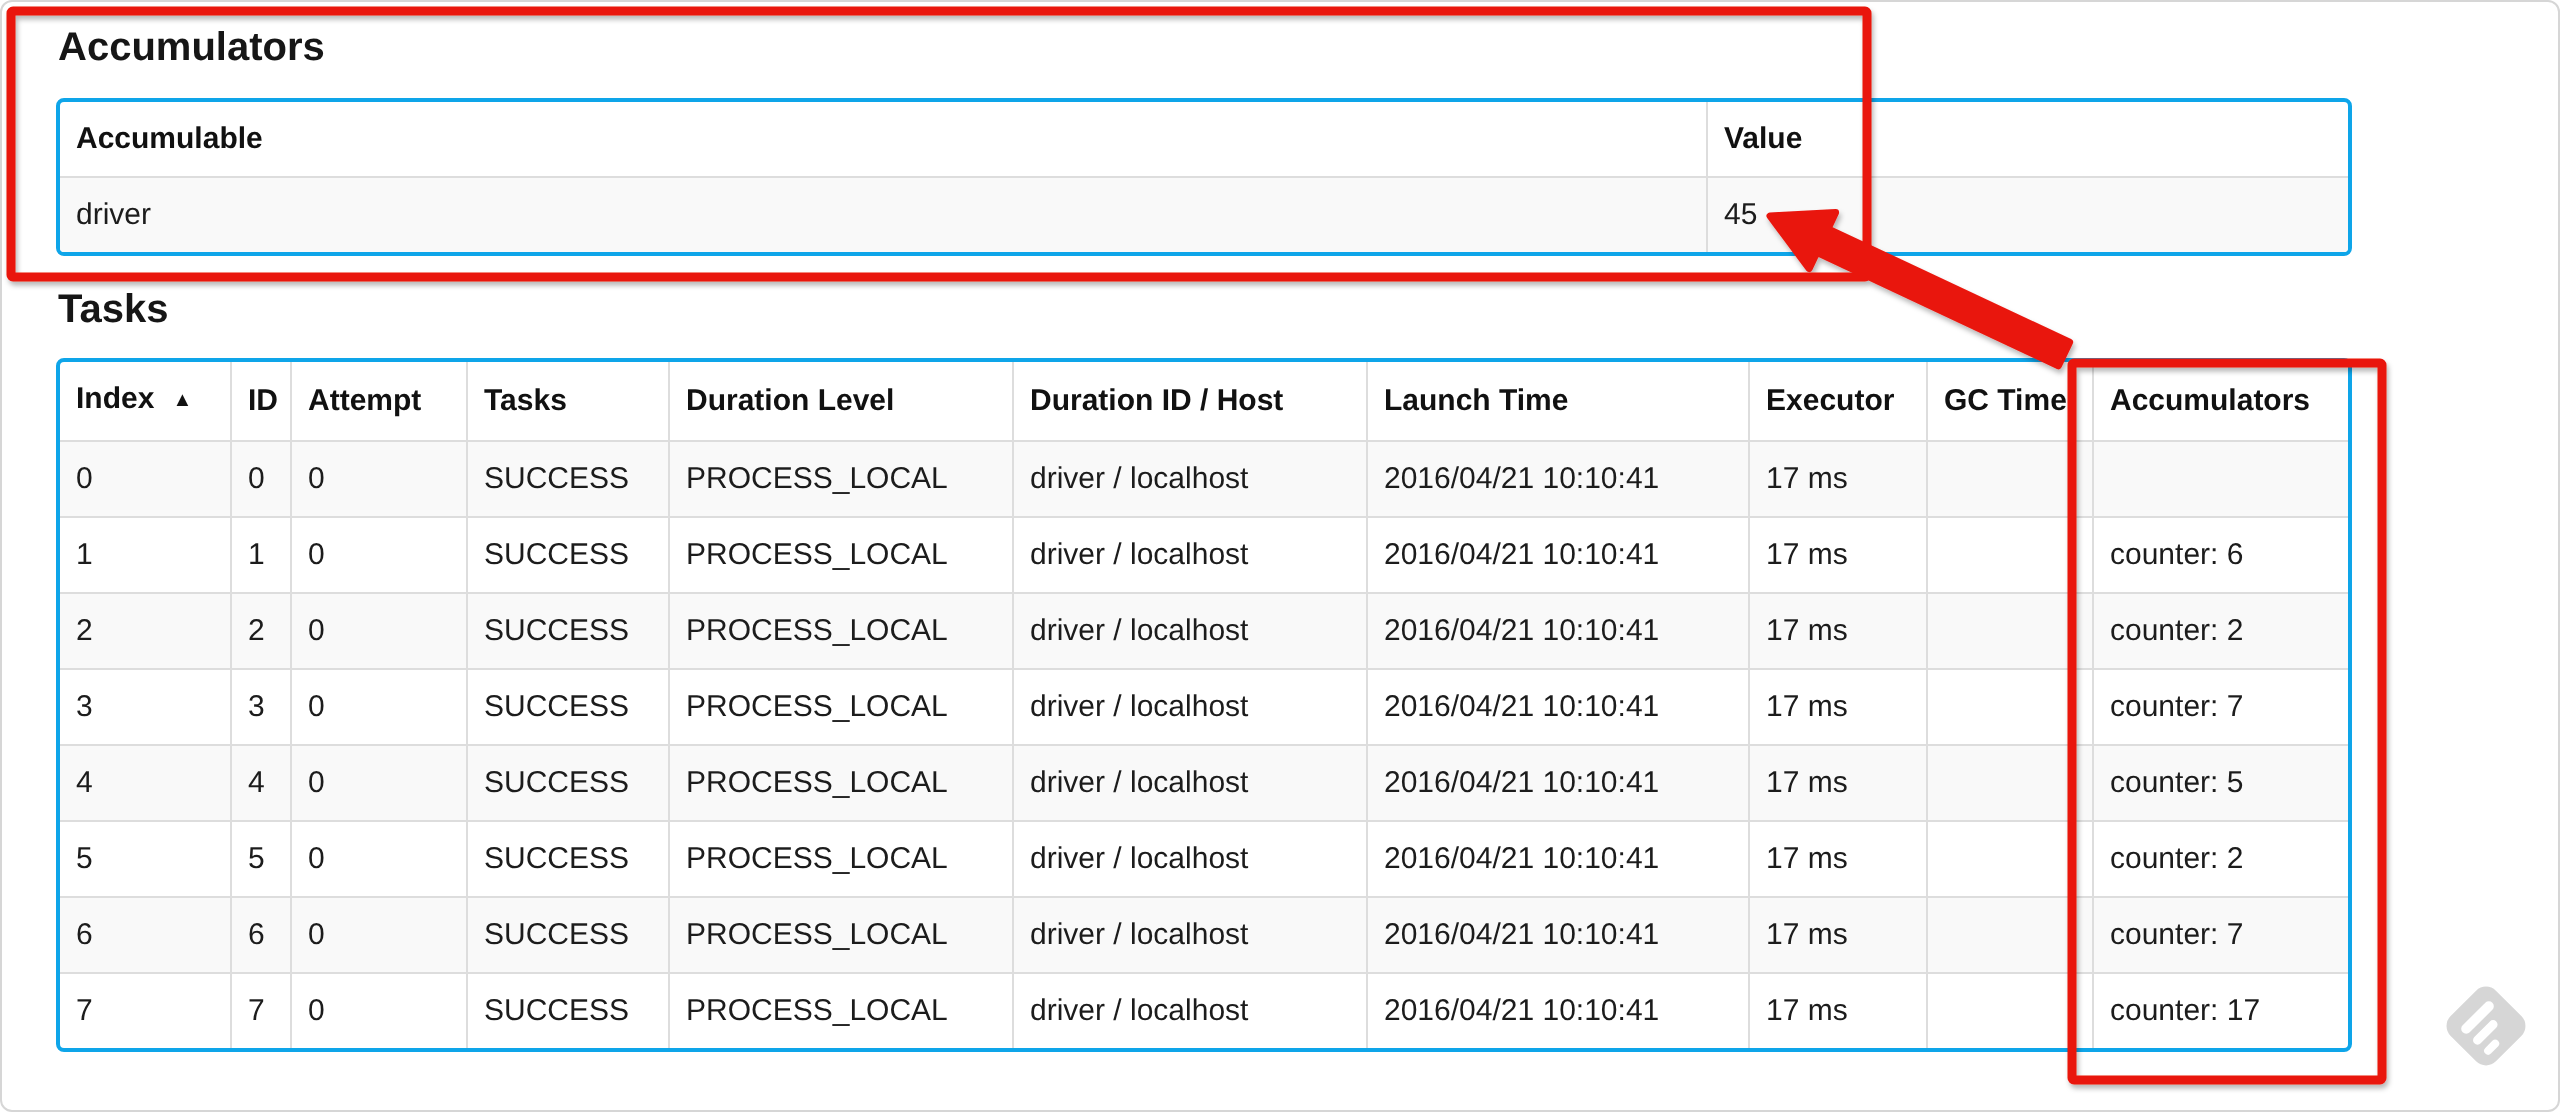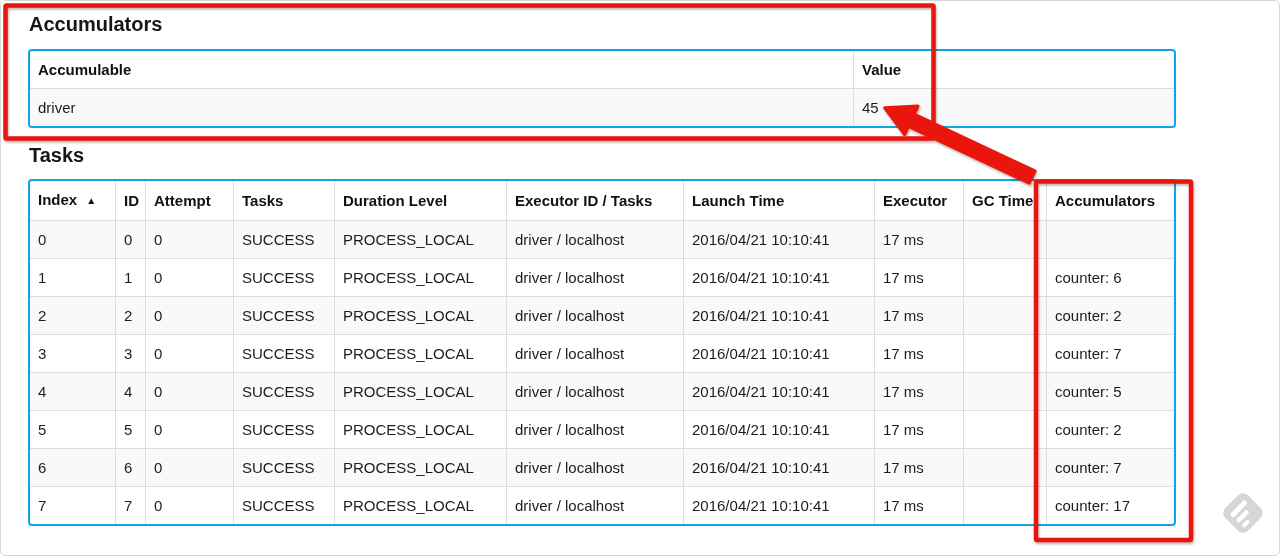--- a/index.html
+++ b/index.html
@@ -134,21 +134,21 @@
       </colgroup>
       <thead>
         <tr>
           <th>
             <span>Index</span><span class="sort-icon">▲</span>
           </th>
           <th>ID</th>
           <th>Attempt</th>
           <th>Tasks</th>
           <th>Duration Level</th>
-          <th>Executor ID / Tasks</th>
+          <th>Duration ID / Host</th>
           <th>Launch Time</th>
           <th>Executor</th>
           <th>GC Time</th>
           <th>Accumulators</th>
           <th>Errors</th>
         </tr>
       </thead>
       <tbody>
           <tr>
             <td>0</td>

